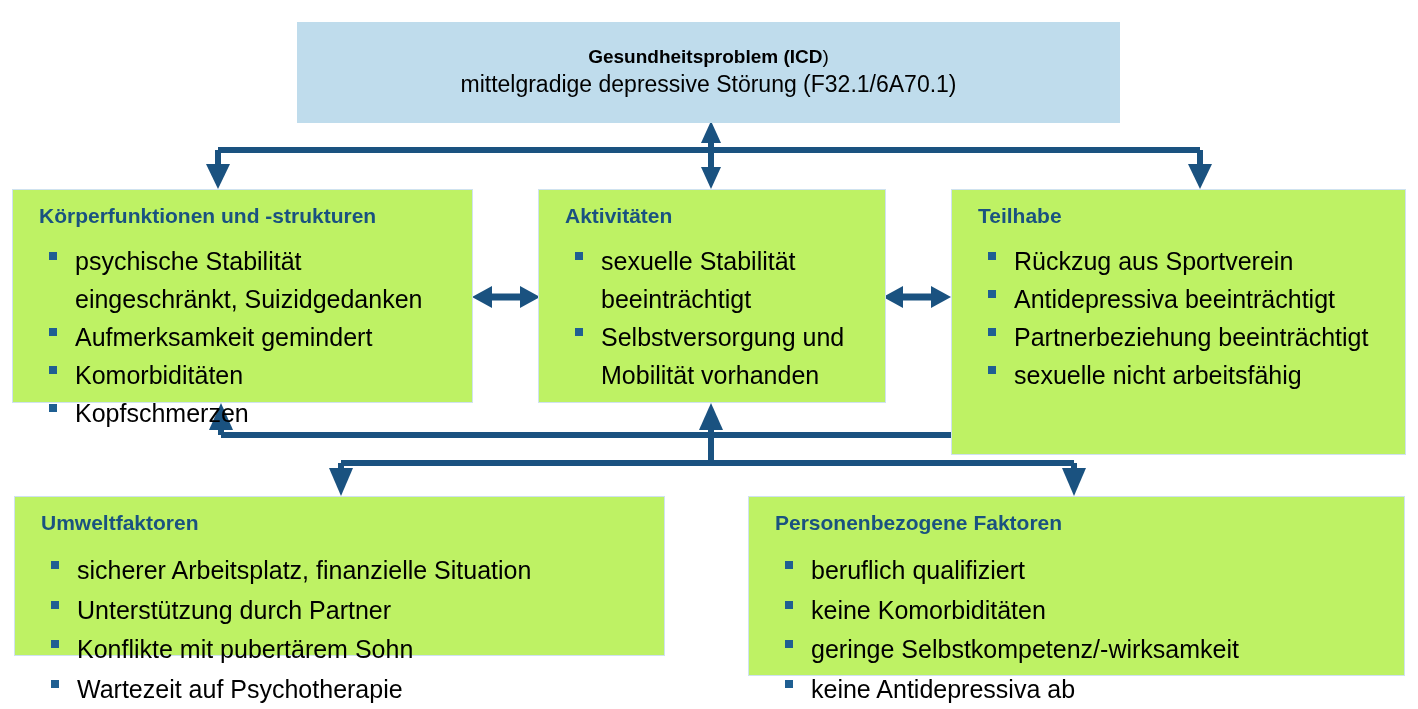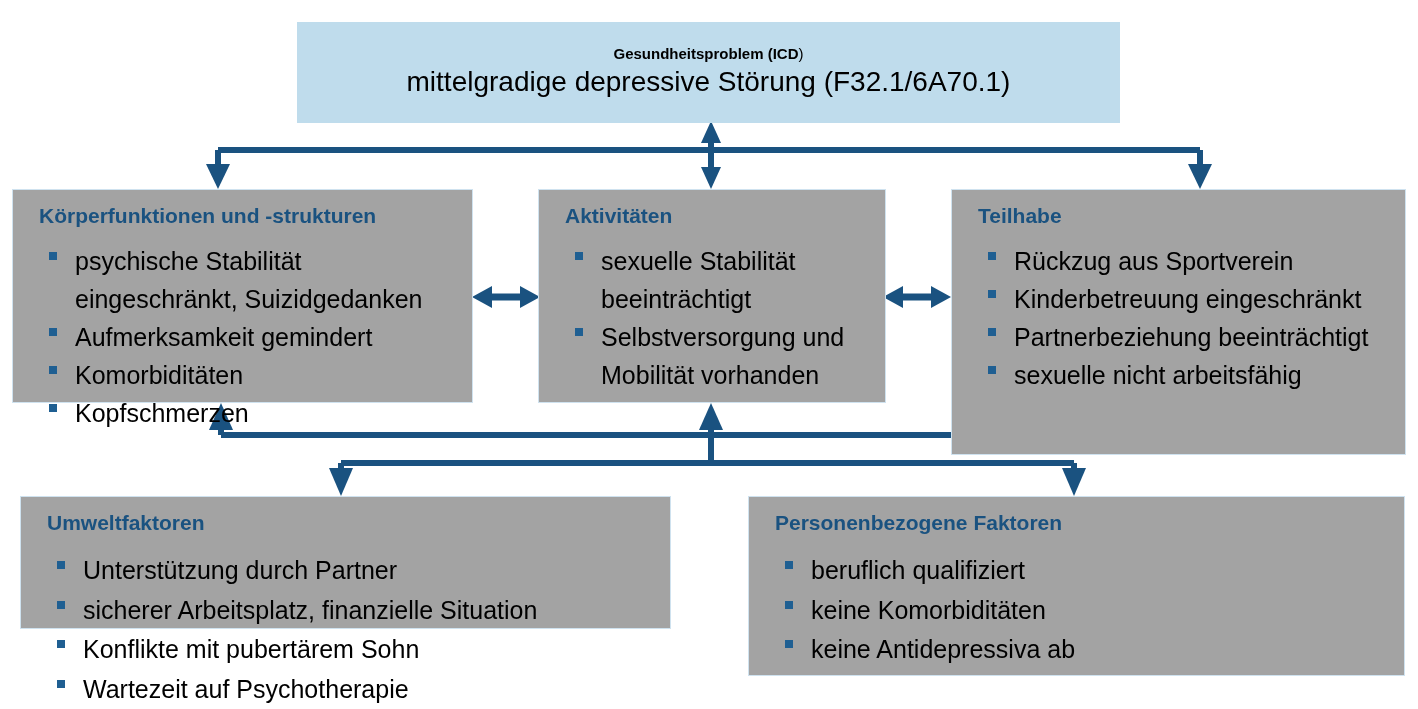--- a/index.html
+++ b/index.html
@@ -34,38 +34,38 @@
   
   .box {
     position: absolute;
     box-sizing: border-box;
   }
   .box.header {
     background: #bfdcec;
     border: none;
   }
   .box.component {
-    background: #a3a3a3;
+    background: #bef264;
     border: 1px solid #cfe2ef;
   }
 
   .header-inner {
     text-align: center;
     padding-top: 22px;
     line-height: 1.32;
   }
   .header-line1 {
-    font-size: 15px;
+    font-size: 19px;
     color: #000000;
   }
   .header-line1 .bold {
     font-weight: bold;
   }
   .header-line2 {
-    font-size: 28px;
+    font-size: 23px;
     color: #000000;
   }
 
   .box-title {
     position: absolute;
     left: 26px;
     top: 14px;
     font-size: 21px;
     font-weight: bold;
     color: #1a5280;
@@ -189,39 +189,39 @@
     <ul class="bullets">
       <li><span class="sq"></span><span>sexuelle Stabilität beeinträchtigt</span></li>
       <li><span class="sq"></span><span>Selbstversorgung und Mobilität vorhanden</span></li>
     </ul>
   </div>
 
   <div class="box component" style="left:951px; top:189px; width:455px; height:266px;">
     <div class="box-title">Teilhabe</div>
     <ul class="bullets">
       <li><span class="sq"></span><span>Rückzug aus Sportverein</span></li>
-      <li><span class="sq"></span><span>Kinderbetreuung eingeschränkt</span></li>
+      <li><span class="sq"></span><span>Antidepressiva beeinträchtigt</span></li>
       <li><span class="sq"></span><span>Partnerbeziehung beeinträchtigt</span></li>
       <li><span class="sq"></span><span>sexuelle nicht arbeitsfähig</span></li>
     </ul>
   </div>
 
-  <div class="box component bottom" style="left:20px; top:496px; width:651px; height:133px;">
+  <div class="box component bottom" style="left:14px; top:496px; width:651px; height:160px;">
     <div class="box-title">Umweltfaktoren</div>
     <ul class="bullets">
+      <li><span class="sq"></span><span>sicherer Arbeitsplatz, finanzielle Situation</span></li>
       <li><span class="sq"></span><span>Unterstützung durch Partner</span></li>
-      <li><span class="sq"></span><span>sicherer Arbeitsplatz, finanzielle Situation</span></li>
       <li><span class="sq"></span><span>Konflikte mit pubertärem Sohn</span></li>
       <li><span class="sq"></span><span>Wartezeit auf Psychotherapie</span></li>
     </ul>
   </div>
 
   <div class="box component bottom" style="left:748px; top:496px; width:657px; height:180px;">
     <div class="box-title">Personenbezogene Faktoren</div>
     <ul class="bullets">
       <li><span class="sq"></span><span>beruflich qualifiziert</span></li>
       <li><span class="sq"></span><span>keine Komorbiditäten</span></li>
-      <li><span class="sq"></span></li>
+      <li><span class="sq"></span><span>geringe Selbstkompetenz/-wirksamkeit</span></li>
       <li><span class="sq"></span><span>keine Antidepressiva ab</span></li>
     </ul>
   </div>
 
 </div>
 
 </body></html>

